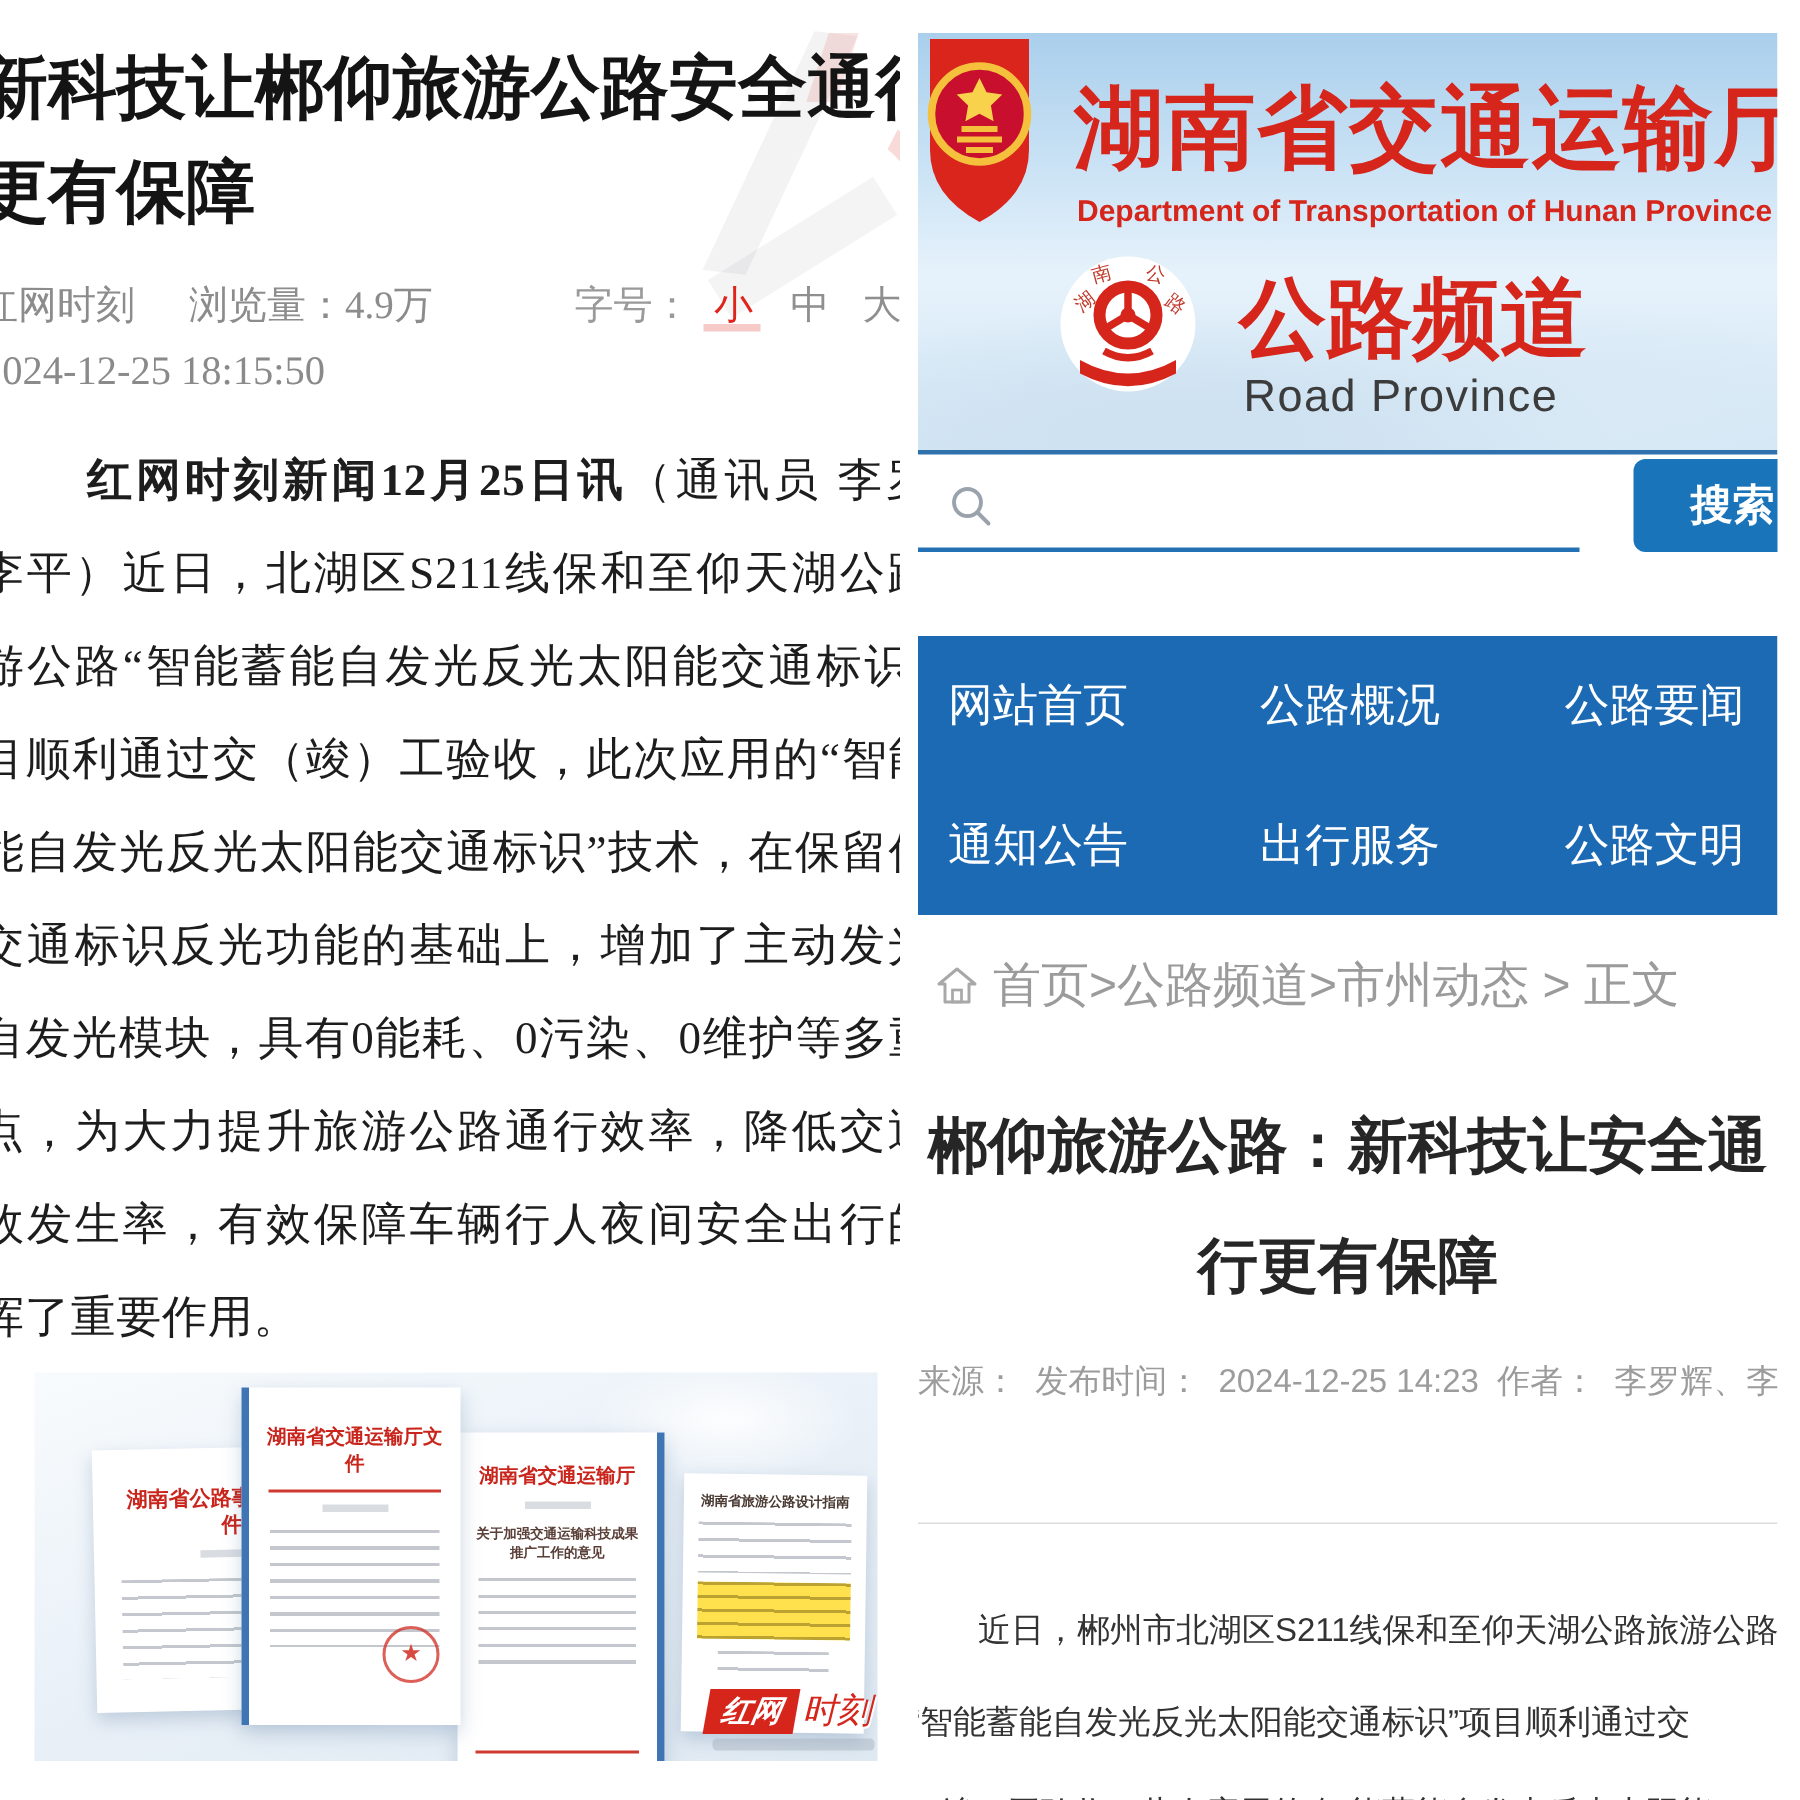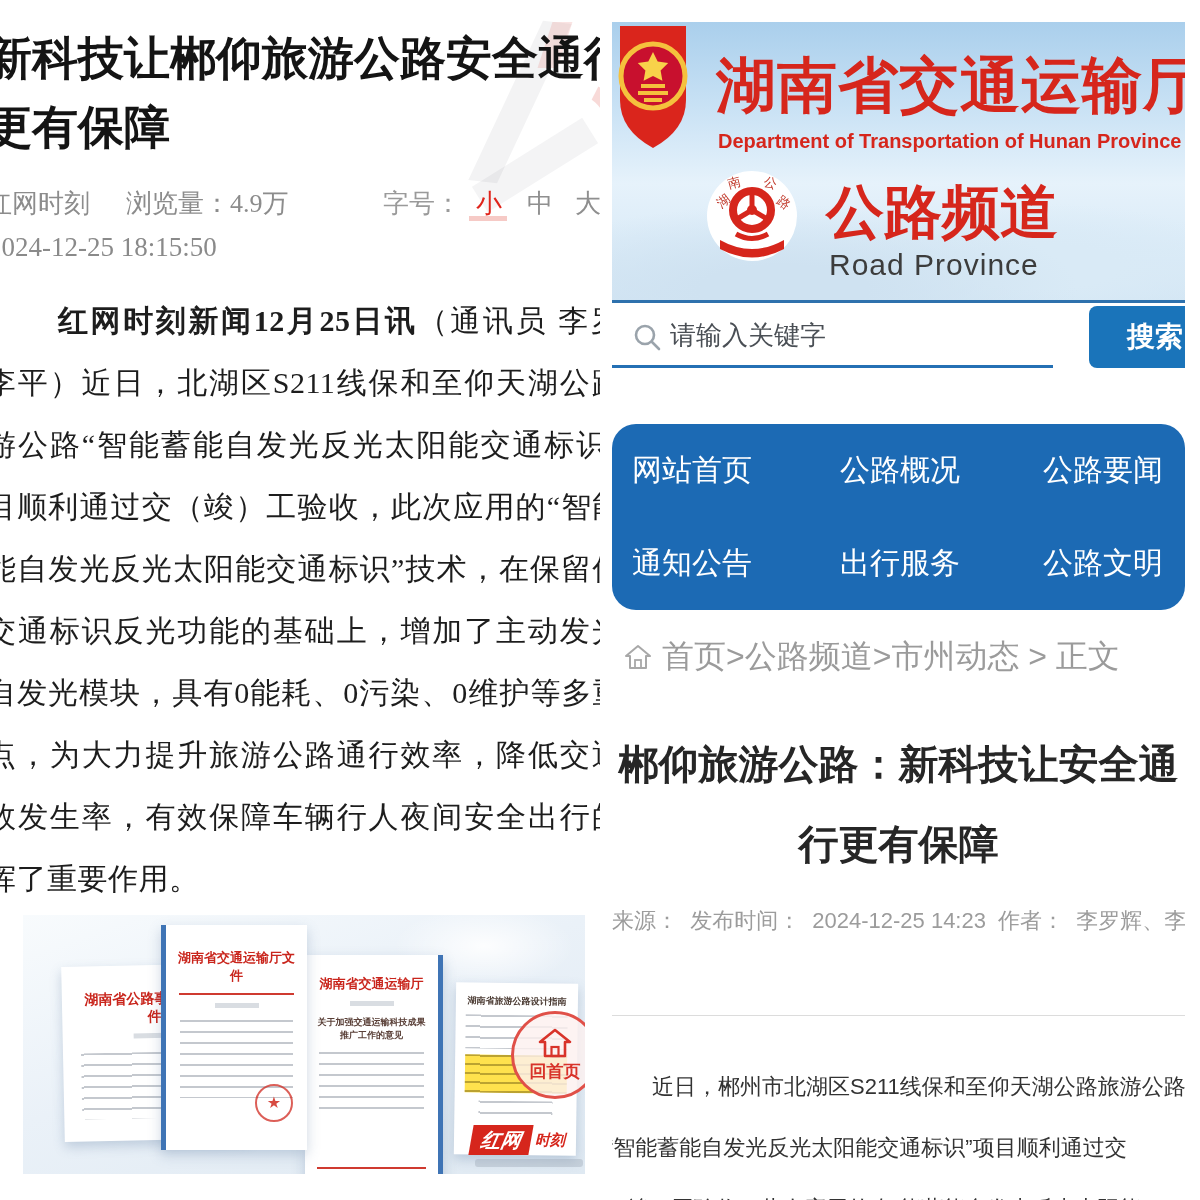--- a/index.html
+++ b/index.html
@@ -72,21 +72,21 @@
   #doc4 .tail { height:20px; margin:8px 24px 0; }
 
   .home-badge { position:absolute; left:488px; top:96px; width:88px; height:88px; z-index:3;
                 border-radius:50%; border:3px solid #e05048; background:rgba(253,240,239,.82);
                 display:flex; flex-direction:column; align-items:center; justify-content:center; gap:2px; }
   .home-badge-label { font-size:17px; font-weight:700; color:#d8332a; }
   .rw-logo { position:absolute; left:448px; top:210px; z-index:2; display:flex; align-items:center; }
   .rw-block { width:60px; height:30px; background:#d6261c; transform:skewX(-10deg);
               color:#fff; font-weight:700; font-style:italic; font-size:20px;
               text-align:center; line-height:30px; }
-  .rw-part2 { font-weight:700; font-style:italic; font-size:15px; color:#d6261c;
+  .rw-part2 { font-weight:400; font-style:italic; font-size:23px; color:#d6261c;
               margin-left:4px; text-shadow:1px 1px 0 #fff;text-align:right; }
   .rw-sub { position:absolute; left:452px; top:244px; width:108px; height:8px;
             background:rgba(150,160,175,.35); border-radius:3px; z-index:2; }
 
   
   #right-pane { position:absolute; left:612px; top:0; width:573px; height:1200px;
                 overflow:hidden; background:#fff; }
   .banner { position:absolute; left:0; top:22px; width:573px; height:281px; overflow:hidden;
             border-bottom:3px solid #2e71ad;
             background:
@@ -112,21 +112,21 @@
                   font-family:"Liberation Sans", sans-serif; }
   .search-input::placeholder { color:#4a4f55; opacity:1; }
   .search-icon { position:absolute; left:20px; top:16px; }
   .search-btn { position:absolute; left:441px; top:0; width:132px; height:62px;
                 background:#1a74ba; border:none; border-radius:8px; cursor:pointer;
                 color:#fff; font-size:28px; font-weight:700;
                 font-family:"Liberation Sans", sans-serif;margin-left:36px; }
 
   .nav { position:absolute; left:0; top:424px; width:573px; height:186px; background:#1c6ab4;
          display:grid; grid-template-columns:208px 203px 162px; grid-template-rows:1fr 1fr;
-         align-items:center;border-radius:24px; }
+         align-items:center; }
   .nav-item { padding-left:20px; color:#fff; font-size:30px; white-space:nowrap; cursor:pointer; }
 
   .breadcrumb { position:absolute; left:12px; top:635px; display:flex; align-items:center; gap:10px; }
   .breadcrumb-text { font-size:32px; color:#9b9b9b; white-space:nowrap; }
 
   .r-title { position:absolute; left:0; top:724px; width:573px; text-align:center;
              font-size:40px; line-height:80px; font-weight:700; color:#262626; }
   .r-meta { position:absolute; left:0; top:906px; width:573px; font-size:22px; color:#9c9c9c;
             white-space:nowrap; }
   .r-meta span { margin-right:6px; }
@@ -186,27 +186,20 @@
       <div class="doc-lines"></div>
       <div class="redrule"></div>
     </div>
     <div class="doc sans" id="doc4">
       <span class="doc-title">湖南省旅游公路设计指南</span>
       <div class="doc-lines"></div>
       <div class="hl-block"></div>
       <div class="doc-lines tail"></div>
     </div>
 
-    <div class="home-badge">
-      <svg width="34" height="30" viewBox="0 0 34 30">
-        <path d="M17 2 L32 14 H27 V28 H7 V14 H2 Z" fill="none" stroke="#d8332a" stroke-width="2.6" stroke-linejoin="round"></path>
-        <rect x="13.5" y="19" width="7" height="9" fill="none" stroke="#d8332a" stroke-width="2.2"></rect>
-      </svg>
-      <span class="home-badge-label">回首页</span>
-    </div>
 
     <div class="rw-logo">
       <span class="rw-block">红网</span>
       <span class="rw-part2">时刻</span>
     </div>
     <div class="rw-sub"></div>
   </div>
 </div>
 
 <div id="right-pane">
@@ -242,21 +235,20 @@
     <div class="channel-name">公路频道</div>
     <div class="channel-en">Road Province</div>
   </div>
 
   <div class="search-row">
     <div class="search-input-wrap">
       <svg class="search-icon" width="30" height="30" viewBox="0 0 30 30">
         <circle cx="13" cy="13" r="9" fill="none" stroke="#9aa3ab" stroke-width="2.6"></circle>
         <line x1="20" y1="20" x2="27" y2="27" stroke="#9aa3ab" stroke-width="2.6" stroke-linecap="round"></line>
       </svg>
-      <input class="search-input" type="text" placeholder="请输入关键字" style="">
     </div>
     <button class="search-btn">搜索</button>
   </div>
 
   <nav class="nav">
     <span class="nav-item">网站首页</span>
     <span class="nav-item">公路概况</span>
     <span class="nav-item">公路要闻</span>
     <span class="nav-item">通知公告</span>
     <span class="nav-item">出行服务</span>

